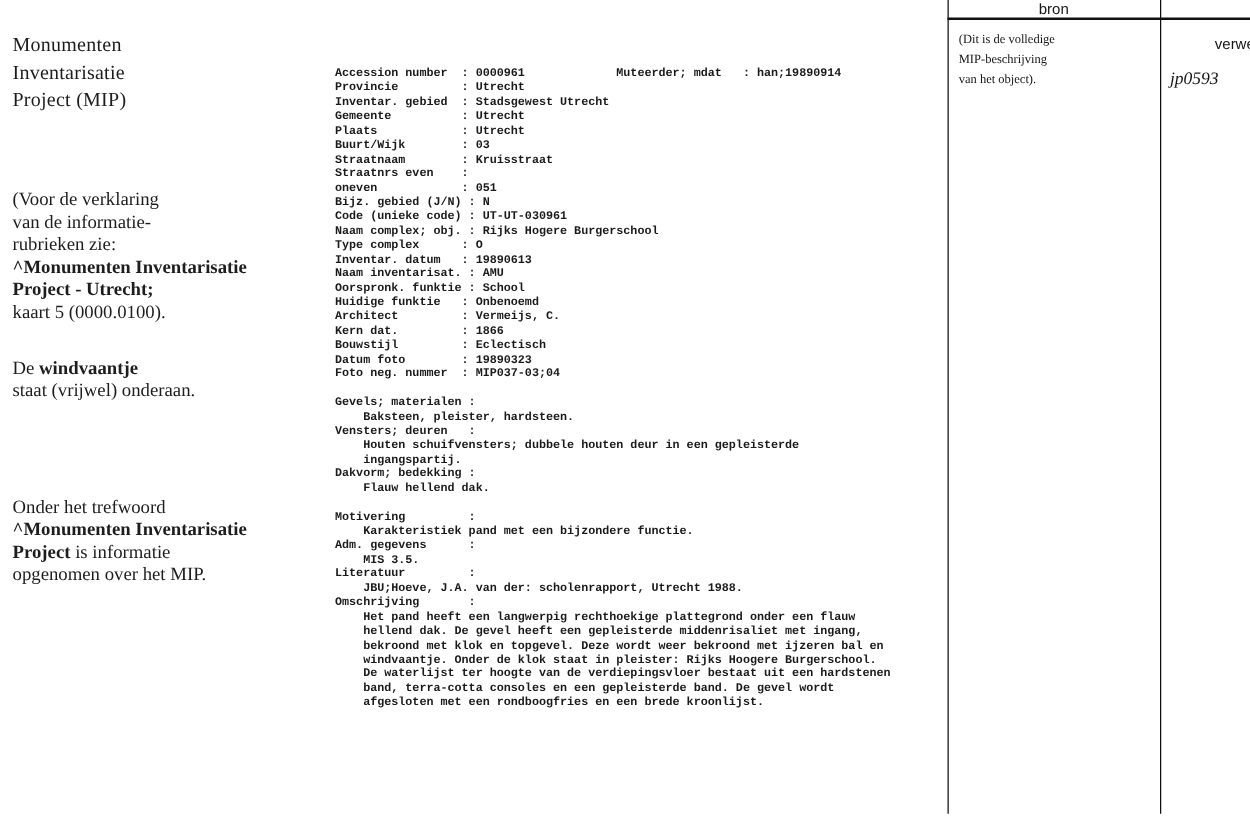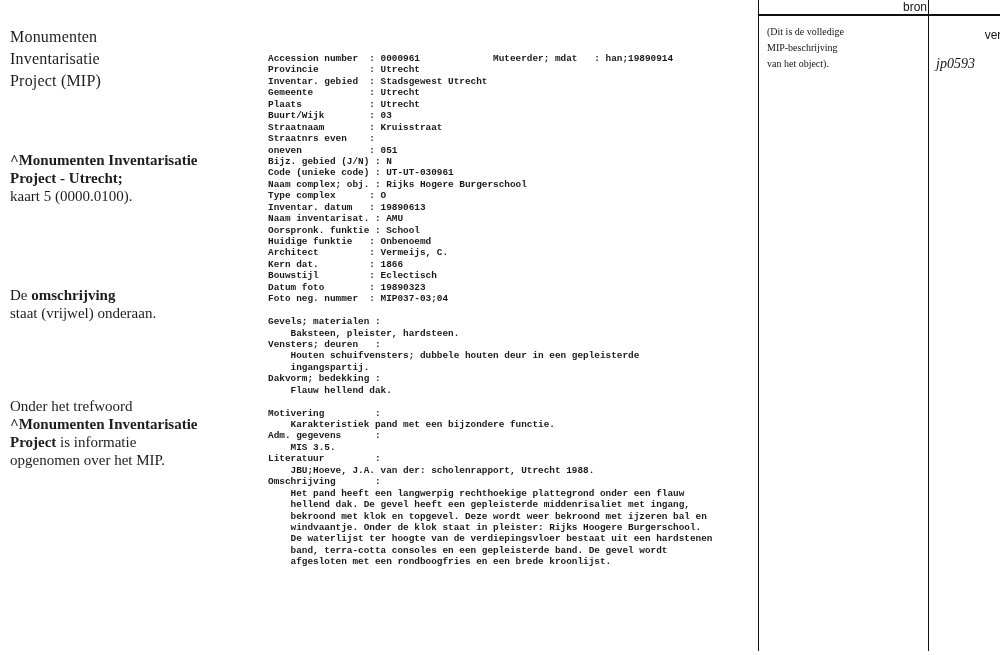--- a/index.html
+++ b/index.html
@@ -47,21 +47,21 @@
   .vline-mid   { left: 927.5px; }
   .hline-header {
     left: 757.5px; top: 14px;
     width: 242.5px; height: 1.6px;
     background: #101010;
   }
   .col-header {
     top: 0px;
     font-family: "Liberation Sans", sans-serif;
     font-size: 12px; line-height: 14px;
-    text-align: right;
+    text-align: center;
     color: #151515;
   }
   .col-header-bron { left: 759px; width: 168px; }
   .col-header-verwerkt { left: 959px; width: 71px; margin-top: 28px; }
   .bron-note {
     left: 767px; top: 24px;
     width: 158px;
     font-size: 10px; line-height: 15.8px;
     white-space: pre-line;
     color: #141414;
@@ -73,25 +73,28 @@
     font-style: italic;
   }
 </style>
 </head>
 <body>
 
 <div class="abs mip-title">Monumenten
 Inventarisatie
 Project (MIP)</div>
 
-<div class="abs serif-note note-1"><span style="font-weight: bold;">^Monumenten Inventarisatie
+<div class="abs serif-note note-1"><span>(Voor de verklaring
+van de informatie-
+rubrieken zie:
+</span><span style="font-weight: bold;">^Monumenten Inventarisatie
 Project - Utrecht;</span><span>
 kaart 5 (0000.0100).</span></div>
 
-<div class="abs serif-note note-2"><span>De </span><span style="font-weight: bold;">omschrijving</span><span>
+<div class="abs serif-note note-2"><span>De </span><span style="font-weight: bold;">windvaantje</span><span>
 staat (vrijwel) onderaan.</span></div>
 
 <div class="abs serif-note note-3"><span>Onder het trefwoord
 </span><span style="font-weight: bold;">^Monumenten Inventarisatie
 Project</span><span> is informatie
 opgenomen over het MIP.</span></div>
 
 <pre class="abs record-pre">Accession number  : 0000961             Muteerder; mdat   : han;19890914
 Provincie         : Utrecht
 Inventar. gebied  : Stadsgewest Utrecht

